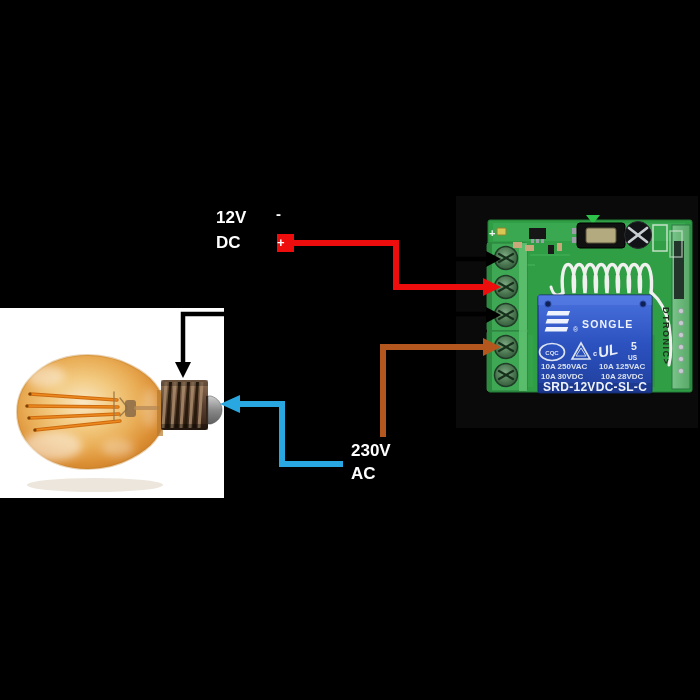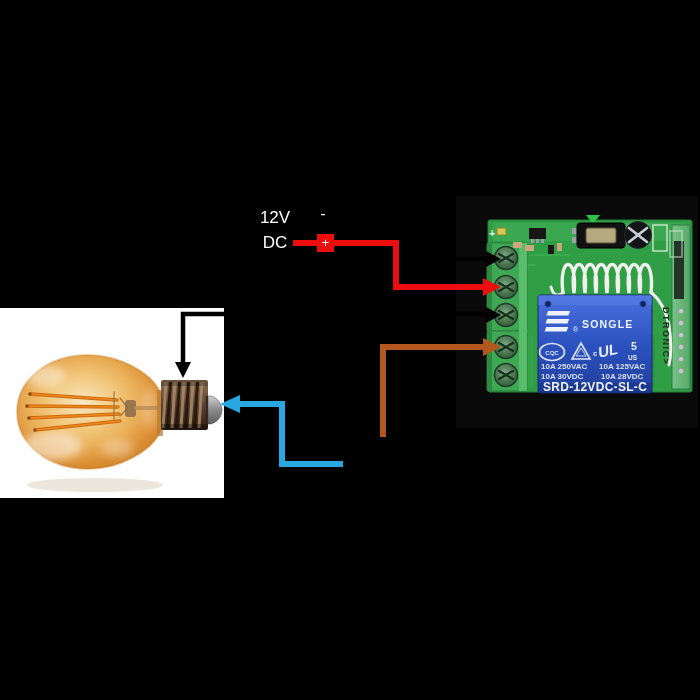--- a/index.html
+++ b/index.html
@@ -3,21 +3,21 @@
 <meta charset="utf-8">
 <style>
   html,body{margin:0;padding:0;background:#000;}
   #stage{position:relative;width:700px;height:700px;background:#000;overflow:hidden;
          font-family:"Liberation Sans",sans-serif;}
   .abs{position:absolute;}
   #relay-photo-bg{left:456px;top:196px;width:242px;height:232px;background:#0a0a0a;}
   #bulb-photo{left:0;top:308px;width:224px;height:190px;background:#ffffff;}
   #relay-art{left:485px;top:215px;width:210px;height:182px;}
   #wires-overlay{left:0;top:0;width:700px;height:700px;pointer-events:none;}
-  .lbl{position:absolute;color:#fff;font-weight:400;text-align:center;margin-left:40px;}
+  .lbl{position:absolute;color:#fff;font-weight:700;}
   #dc-label{left:216px;top:205px;width:38px;font-size:17px;line-height:25px;}
   #dc-minus{left:276px;top:205px;width:14px;font-size:15px;line-height:18px;}
   #dc-plus{left:277px;top:234px;width:17px;height:18px;background:#ee0d0d;
            font-size:13px;line-height:18px;}
   #ac-label{left:351px;top:439px;width:64px;font-size:17px;line-height:23px;}
   svg text{font-family:"Liberation Sans",sans-serif;}
 </style>
 </head>
 <body>
 
@@ -307,14 +307,18 @@
       <polygon points="240,395 240,413 220,404" fill="#29a7e0"></polygon>
     </g>
   </svg>
 
   <div id="dc-label" class="lbl">
     <div>12V</div>
     <div>DC</div>
   </div>
   <div id="dc-minus" class="lbl">-</div>
   <div id="dc-plus" class="lbl">+</div>
+  <div id="ac-label" class="lbl">
+    <div>230V</div>
+    <div>AC</div>
+  </div>
 
 </div>
 
 </body></html>

